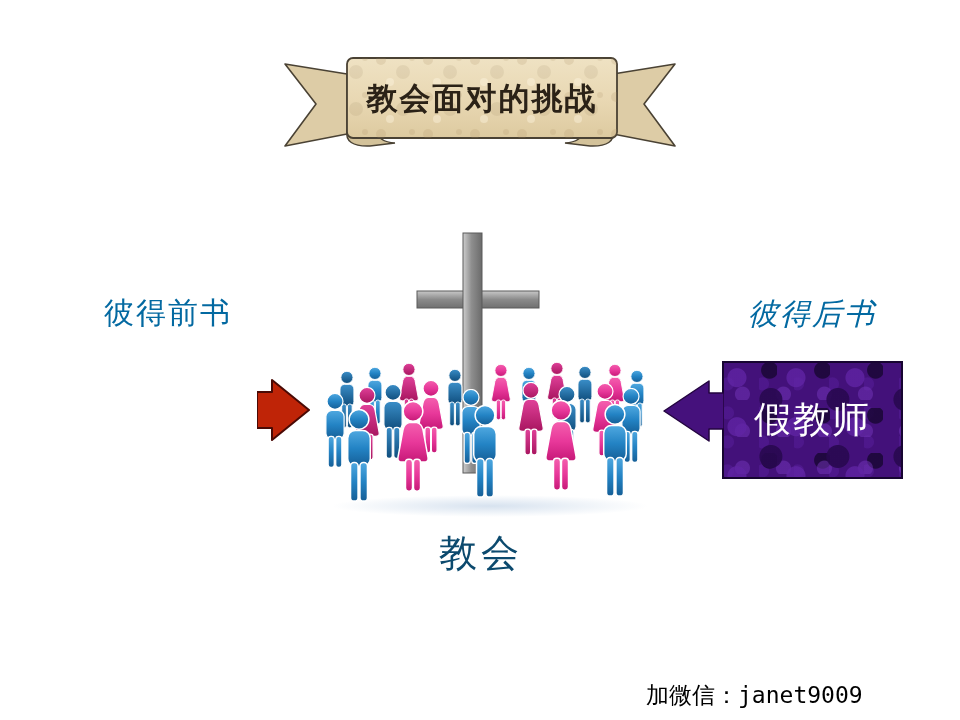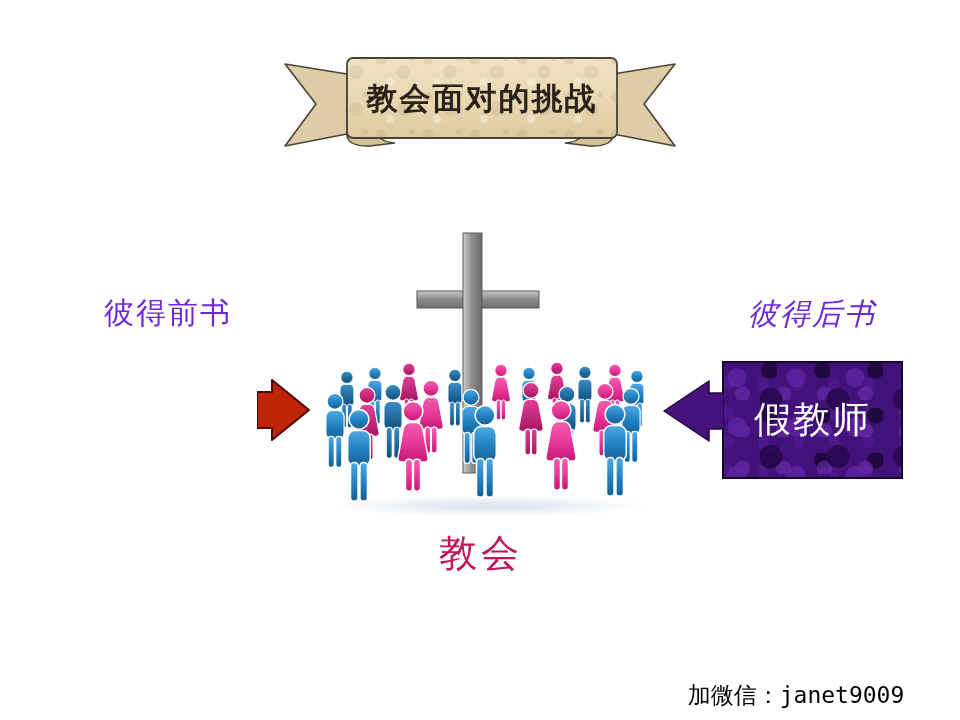--- a/index.html
+++ b/index.html
@@ -2,24 +2,24 @@
 <html><head>
 <meta charset="utf-8">
 <style>
   html,body{margin:0;padding:0;background:#ffffff;}
   body{font-family:"Liberation Sans","DejaVu Sans",sans-serif;}
   .slide{position:relative;width:960px;height:720px;background:#ffffff;overflow:hidden;}
   .abs{position:absolute;}
 
   
   .book-label{width:196px;text-align:center;font-size:30px;font-weight:500;
-    color:#6d28d9;letter-spacing:2px;}
-  .caption{width:160px;text-align:center;font-size:38px;font-weight:500;color:#be185d;
+    color:#0369a1;letter-spacing:2px;}
+  .caption{width:160px;text-align:center;font-size:38px;font-weight:500;color:#0c4a6e;
     letter-spacing:4px;}
-  .watermark{font-size:23px;color:#000;text-align:center;
+  .watermark{font-size:23px;color:#000;text-align:left;
     font-family:"DejaVu Sans Mono","Liberation Mono",monospace;}
 
   
   .tex-box{box-sizing:border-box;display:flex;align-items:center;justify-content:center;
     color:#fff;}
   .box-red{
     width:181px;height:108px;border:2px solid #330502;
     background-color:#a31007;
     background-image:
       radial-gradient(circle at 18% 28%, rgba(220,45,14,.85) 0 9px, transparent 10px),

